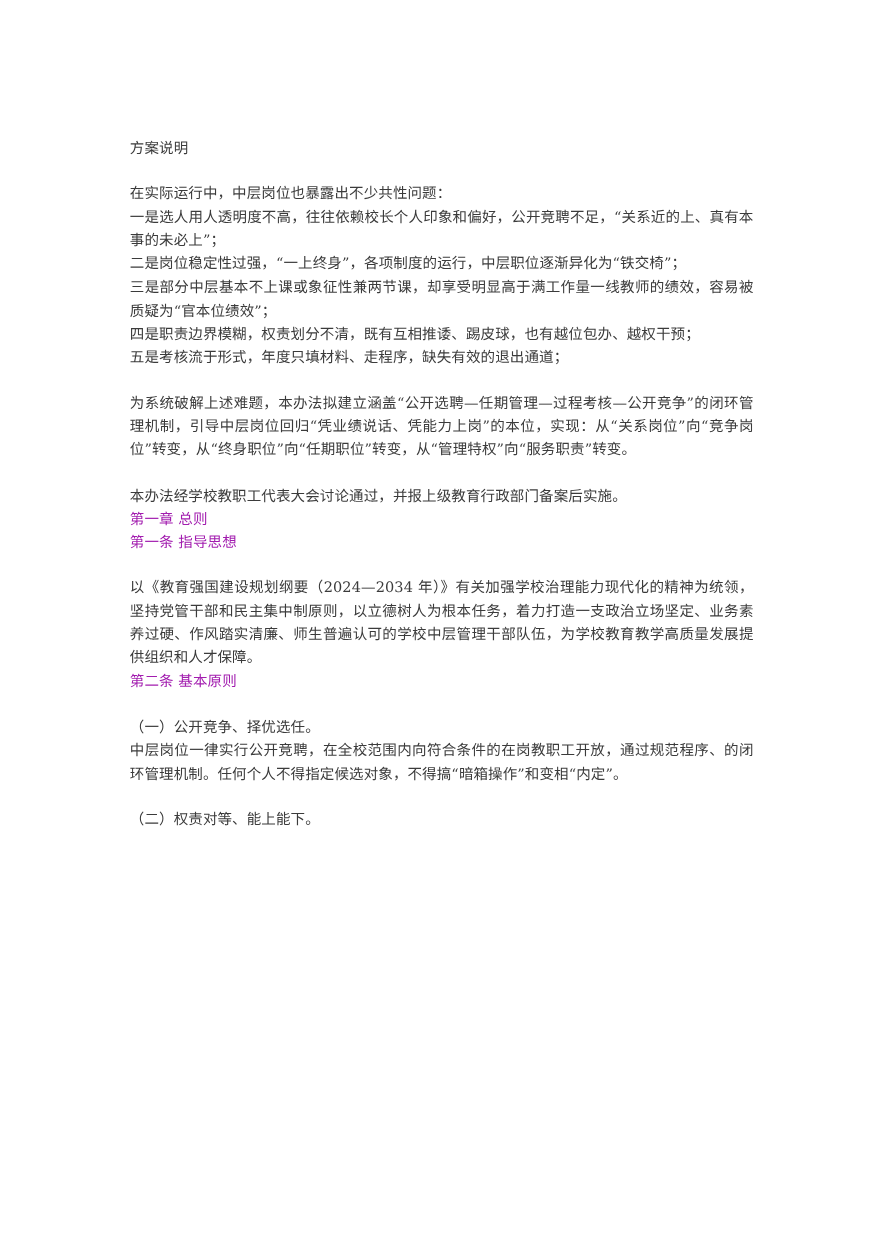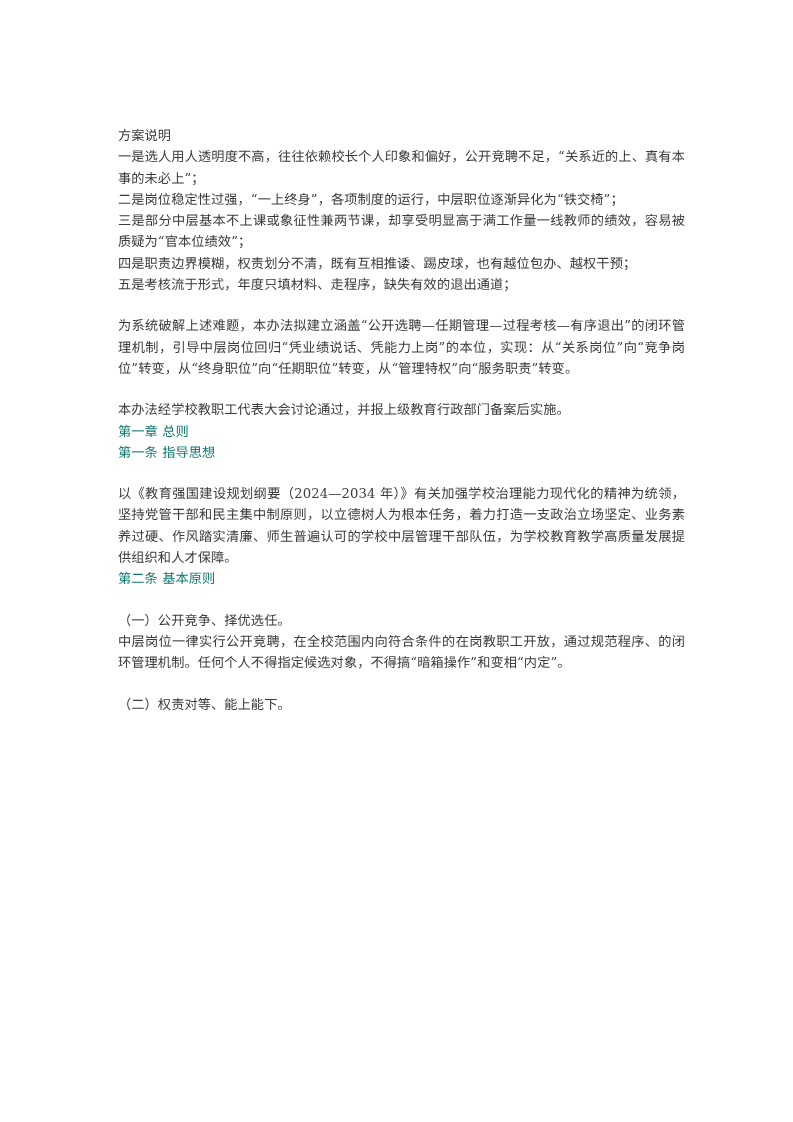--- a/index.html
+++ b/index.html
@@ -43,21 +43,21 @@
     word-break: break-all;
     -webkit-font-smoothing: antialiased;
   }
 
   
   .gap-para   { margin-top: 20px; }
   .gap-head   { margin-top: 22px; }
 
   .heading {
     margin: 0;
-    color: #0f766e;
+    color: #a21caf;
     font-size: 13.2px;
     line-height: 21.3px;
     font-weight: normal;
     letter-spacing: 0.1px;
   }
 
   .doc-title {
     margin: 0;
     color: #3b3b3b;
     font-size: 13.2px;
@@ -71,33 +71,34 @@
 </style>
 </head>
 <body>
 
 <div class="page">
   <div class="doc-body">
 
     <p class="doc-title">方案说明</p>
 
 
+    <p class="para gap-para">在实际运行中，中层岗位也暴露出不少共性问题：</p>
 
     <p class="para run-line">一是选人用人透明度不高，往往依赖校长个人印象和偏好，公开竞聘不足，“关系近的上、真有本事的未必上”；</p>
 
     <p class="para run-line">二是岗位稳定性过强，“一上终身”，各项制度的运行，中层职位逐渐异化为“铁交椅”；</p>
 
     <p class="para run-line">三是部分中层基本不上课或象征性兼两节课，却享受明显高于满工作量一线教师的绩效，容易被质疑为“官本位绩效”；</p>
 
     <p class="para run-line">四是职责边界模糊，权责划分不清，既有互相推诿、踢皮球，也有越位包办、越权干预；</p>
 
     <p class="para run-line">五是考核流于形式，年度只填材料、走程序，缺失有效的退出通道；</p>
 
 
-    <p class="para gap-para">为系统破解上述难题，本办法拟建立涵盖“公开选聘—任期管理—过程考核—有序退出”的闭环管理机制，引导中层岗位回归“凭业绩说话、凭能力上岗”的本位，实现：从“关系岗位”向“竞争岗位”转变，从“终身职位”向“任期职位”转变，从“管理特权”向“服务职责”转变。</p>
+    <p class="para gap-para">为系统破解上述难题，本办法拟建立涵盖“公开选聘—任期管理—过程考核—公开竞争”的闭环管理机制，引导中层岗位回归“凭业绩说话、凭能力上岗”的本位，实现：从“关系岗位”向“竞争岗位”转变，从“终身职位”向“任期职位”转变，从“管理特权”向“服务职责”转变。</p>
 
     <p class="para gap-para">本办法经学校教职工代表大会讨论通过，并报上级教育行政部门备案后实施。</p>
 
     <p class="heading gap-head">第一章  总则</p>
 
     <p class="heading gap-head">第一条  指导思想</p>
 
     <p class="para gap-para">以《教育强国建设规划纲要（2024—2034 年）》有关加强学校治理能力现代化的精神为统领，坚持党管干部和民主集中制原则，以立德树人为根本任务，着力打造一支政治立场坚定、业务素养过硬、作风踏实清廉、师生普遍认可的学校中层管理干部队伍，为学校教育教学高质量发展提供组织和人才保障。</p>
 
     <p class="heading gap-head">第二条  基本原则</p>

